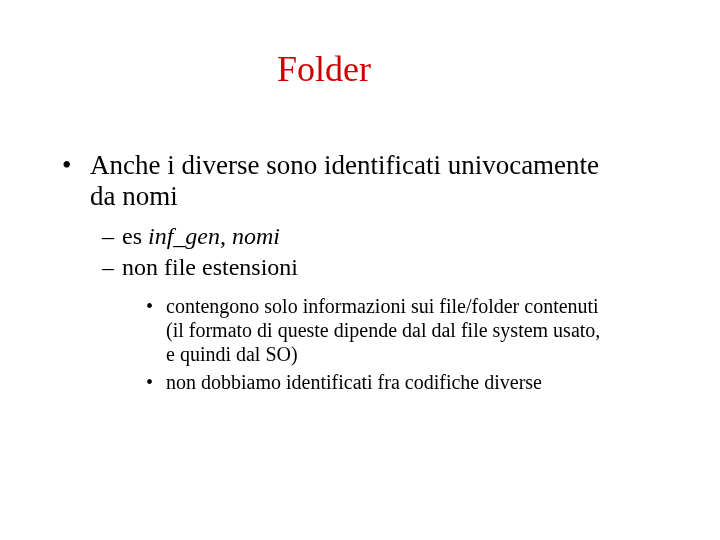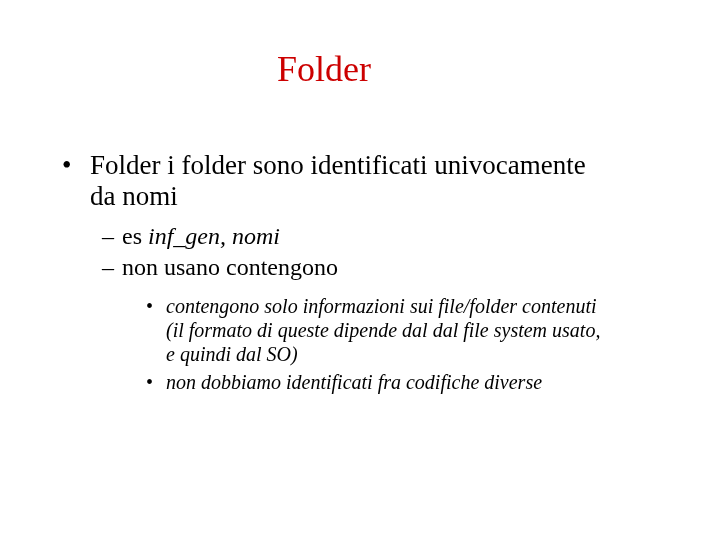--- a/index.html
+++ b/index.html
@@ -83,21 +83,20 @@
   }
   .lvl3 .bullet-row {
     display: flex;
   }
   .lvl3 .bullet-dot {
     width: 20px;
     flex: 0 0 20px;
   }
   .lvl3 .bullet-text {
     flex: 1;
-    font-style: italic;
   }
   .page-number {
     position: absolute;
     bottom: 14px;
     right: 30px;
     font-size: 12px;
     color: #be185d;
   }
 </style>
 </head>
@@ -105,39 +104,39 @@
 
 <div class="slide">
 
   <div class="title">Folder</div>
 
   <div class="content">
 
     <div class="lvl1">
       <div class="bullet-row">
         <div class="bullet-dot">•</div>
-        <div class="bullet-text">Folder i folder sono identificati univocamente da nomi</div>
+        <div class="bullet-text">Anche i diverse sono identificati univocamente da nomi</div>
       </div>
     </div>
 
     <div class="lvl2-group">
 
       <div class="lvl2">
         <div class="bullet-row">
           <div class="dash">–</div>
           <div class="bullet-text">
             <span>es </span><span class="italic">inf_gen, nomi</span>
           </div>
         </div>
       </div>
 
       <div class="lvl2">
         <div class="bullet-row">
           <div class="dash">–</div>
-          <div class="bullet-text">non usano contengono</div>
+          <div class="bullet-text">non file estensioni</div>
         </div>
       </div>
 
       <div class="lvl3-group">
 
         <div class="lvl3">
           <div class="bullet-row">
             <div class="bullet-dot">•</div>
             <div class="bullet-text">contengono solo informazioni sui file/folder contenuti (il formato di queste dipende dal dal file system usato, e quindi dal SO)</div>
           </div>

